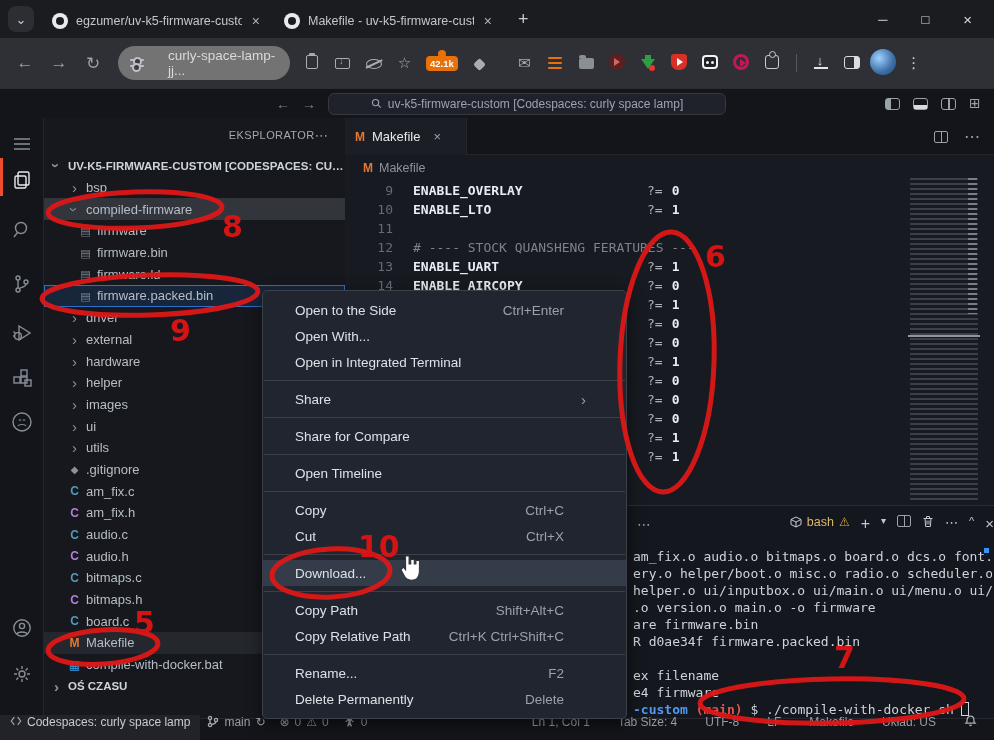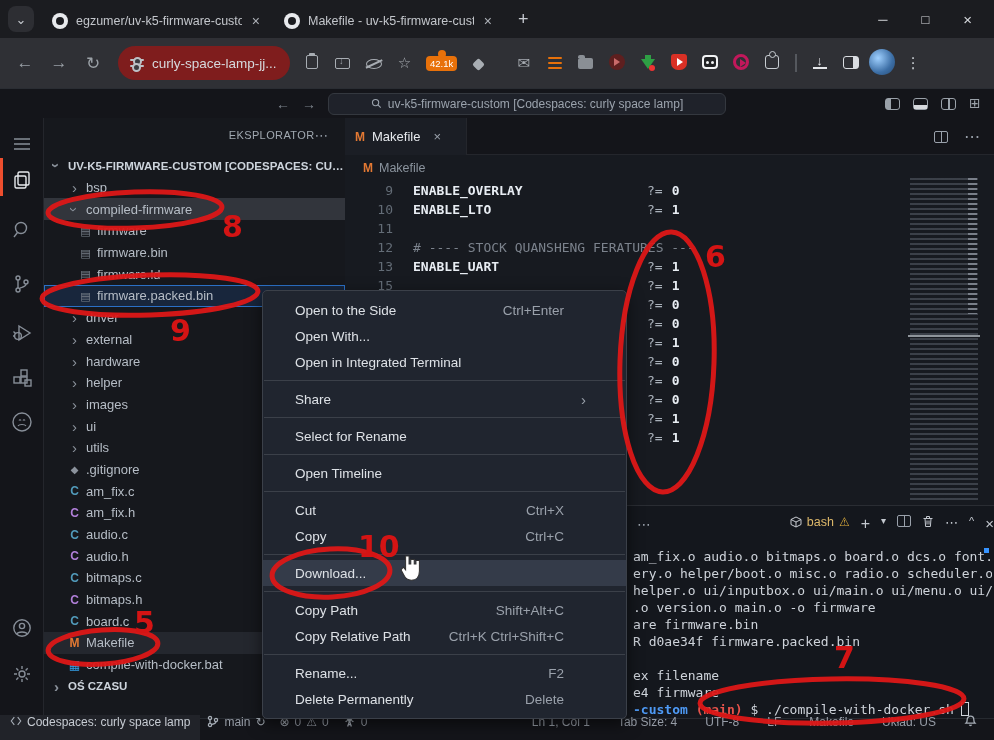--- a/index.html
+++ b/index.html
@@ -12,34 +12,34 @@
   .b-tab{display:flex;align-items:center;gap:8px;height:34px;margin-top:4px;padding:0 10px 0 12px;width:232px;color:#c3c6cb;font-size:12.5px;border-radius:8px 8px 0 0}
   .b-tab .gh{width:16px;height:16px;border-radius:50%;background:#e8eaed;flex:none;position:relative}
   .b-tab .gh::after{content:"";position:absolute;inset:4px;border-radius:50%;background:#1b1c20}
   .b-tab .tab-label{flex:1;white-space:nowrap;overflow:hidden}
   .b-tab .tab-close{color:#aeb2b8;font-size:14px;padding:0 2px}
   .new-tab{color:#c7cbd1;font-size:18px;margin-left:14px}
   .win-controls{position:absolute;right:0;top:0;height:38px;display:flex;align-items:center;gap:34px;padding:0 22px;color:#d6d9dd;font-size:13px}
 
   .b-toolbar{position:absolute;left:0;top:38px;right:0;height:50px;background:#2f3035;display:flex;align-items:center;color:#aab0b6}
   .nav-ic{font-size:17px;width:34px;text-align:center;color:#9aa0a6}
-  .addr-pill{display:flex;align-items:center;gap:8px;height:34px;width:172px;margin-left:8px;background:#7f1d1d;border-radius:17px;padding:0 12px;color:#d6d9dd;font-size:13.5px}
+  .addr-pill{display:flex;align-items:center;gap:24px;height:34px;width:172px;margin-left:8px;background:#737373;border-radius:17px;padding:0 12px;color:#d6d9dd;font-size:13.5px}
   .tune{width:14px;height:12px;position:relative;flex:none}
   .tune i{position:absolute;left:0;right:0;height:2px;background:#bdc1c6;border-radius:2px}
   .tune i:nth-child(1){top:2px}.tune i:nth-child(2){top:8px}
   .tune i:nth-child(1)::after,.tune i:nth-child(2)::after{content:"";position:absolute;width:5px;height:5px;border-radius:50%;background:#3b3c41;border:2px solid #bdc1c6;top:-2px}
   .tune i:nth-child(1)::after{right:2px}.tune i:nth-child(2)::after{left:2px}
   .tb-ic{width:31px;text-align:center;font-size:15px;color:#a8adb3}
   .clipboard{display:inline-block;width:12px;height:14px;border:1.5px solid #a8adb3;border-radius:2px;position:relative}
   .clipboard::before{content:"";position:absolute;left:2px;right:2px;top:-3px;height:3px;background:#a8adb3;border-radius:1px}
   .cast{display:inline-block;width:15px;height:11px;border:1.5px solid #a8adb3;border-radius:2px;position:relative}
   .cast::after{content:"↓";position:absolute;left:3px;top:-3px;font-size:9px;color:#a8adb3}
   .eyeoff{display:inline-block;width:16px;height:10px;border:1.5px solid #a8adb3;border-radius:50%;position:relative}
   .eyeoff::after{content:"";position:absolute;left:-2px;top:3px;width:18px;height:1.5px;background:#a8adb3;transform:rotate(-25deg)}
-  .badge42{background:#e8710a;border-radius:4px;color:#fff;font-size:9.5px;font-weight:normal;padding:2px 4px;position:relative;margin:0 6px}
+  .badge42{background:#e8710a;border-radius:4px;color:#fff;font-size:9.5px;font-weight:bold;padding:2px 4px;position:relative;margin:0 6px}
   .badge42::before{content:"";position:absolute;top:-6px;left:50%;margin-left:-4px;width:8px;height:8px;border-radius:50%;background:#e8710a}
   .spark{display:inline-block;width:9px;height:9px;background:#a8adb3;transform:rotate(45deg);border-radius:2px}
   .ext-list{display:inline-block;width:14px;height:12px;position:relative}
   .ext-list i{position:absolute;left:0;right:0;height:2px;background:#e8710a;border-radius:1px}
   .ext-list i:nth-child(1){top:0}.ext-list i:nth-child(2){top:5px}.ext-list i:nth-child(3){top:10px}
   .folder-ic{display:inline-block;width:15px;height:11px;background:#8a8f95;border-radius:2px;position:relative}
   .folder-ic::before{content:"";position:absolute;top:-3px;left:0;width:7px;height:3px;background:#8a8f95;border-radius:2px 2px 0 0}
   .circ{display:inline-block;width:16px;height:16px;border-radius:50%;position:relative}
   .circ.darkred{background:#5e1f1f}
   .circ.pink{background:transparent;border:3px solid #c2185b}
@@ -464,20 +464,21 @@
         <div class="code-line"><span class="ln">9</span><span class="nm">ENABLE_OVERLAY</span><span class="op">?=</span><span class="vl">0</span></div>
 
         <div class="code-line"><span class="ln">10</span><span class="nm">ENABLE_LTO</span><span class="op">?=</span><span class="vl">1</span></div>
 
         <div class="code-line"><span class="ln">11</span><span class="nm"></span><span class="op"></span><span class="vl"></span></div>
 
         <div class="code-line" data-cls="comment"><span class="ln">12</span><span class="nm"># ---- STOCK QUANSHENG FERATURES ---</span><span class="op"></span><span class="vl"></span></div>
 
         <div class="code-line"><span class="ln">13</span><span class="nm">ENABLE_UART</span><span class="op">?=</span><span class="vl">1</span></div>
 
+        <div class="code-line"><span class="ln">14</span><span class="nm">ENABLE_AIRCOPY</span><span class="op">?=</span><span class="vl">0</span></div>
 
         <div class="code-line"><span class="ln">15</span><span class="nm"></span><span class="op">?=</span><span class="vl">1</span></div>
 
         <div class="code-line"><span class="ln">16</span><span class="nm"></span><span class="op">?=</span><span class="vl">0</span></div>
 
         <div class="code-line"><span class="ln">17</span><span class="nm"></span><span class="op">?=</span><span class="vl">0</span></div>
 
         <div class="code-line"><span class="ln">18</span><span class="nm"></span><span class="op">?=</span><span class="vl">1</span></div>
 
         <div class="code-line"><span class="ln">19</span><span class="nm"></span><span class="op">?=</span><span class="vl">0</span></div>
@@ -573,21 +574,21 @@
         <span class="mi-short"></span>
       </div>
 
       <div class="mi" data-cls="sep">
         <span class="mi-label"></span>
         <span class="mi-sub"></span>
         <span class="mi-short"></span>
       </div>
 
       <div class="mi">
-        <span class="mi-label">Select for Rename</span>
+        <span class="mi-label">Share for Compare</span>
         <span class="mi-sub"></span>
         <span class="mi-short"></span>
       </div>
 
       <div class="mi" data-cls="sep">
         <span class="mi-label"></span>
         <span class="mi-sub"></span>
         <span class="mi-short"></span>
       </div>
 
@@ -597,29 +598,29 @@
         <span class="mi-short"></span>
       </div>
 
       <div class="mi" data-cls="sep">
         <span class="mi-label"></span>
         <span class="mi-sub"></span>
         <span class="mi-short"></span>
       </div>
 
       <div class="mi">
+        <span class="mi-label">Copy</span>
+        <span class="mi-sub"></span>
+        <span class="mi-short">Ctrl+C</span>
+      </div>
+
+      <div class="mi">
         <span class="mi-label">Cut</span>
         <span class="mi-sub"></span>
         <span class="mi-short">Ctrl+X</span>
-      </div>
-
-      <div class="mi">
-        <span class="mi-label">Copy</span>
-        <span class="mi-sub"></span>
-        <span class="mi-short">Ctrl+C</span>
       </div>
 
       <div class="mi" data-cls="sep">
         <span class="mi-label"></span>
         <span class="mi-sub"></span>
         <span class="mi-short"></span>
       </div>
 
       <div class="mi" data-cls="highlight">
         <span class="mi-label">Download...</span>

